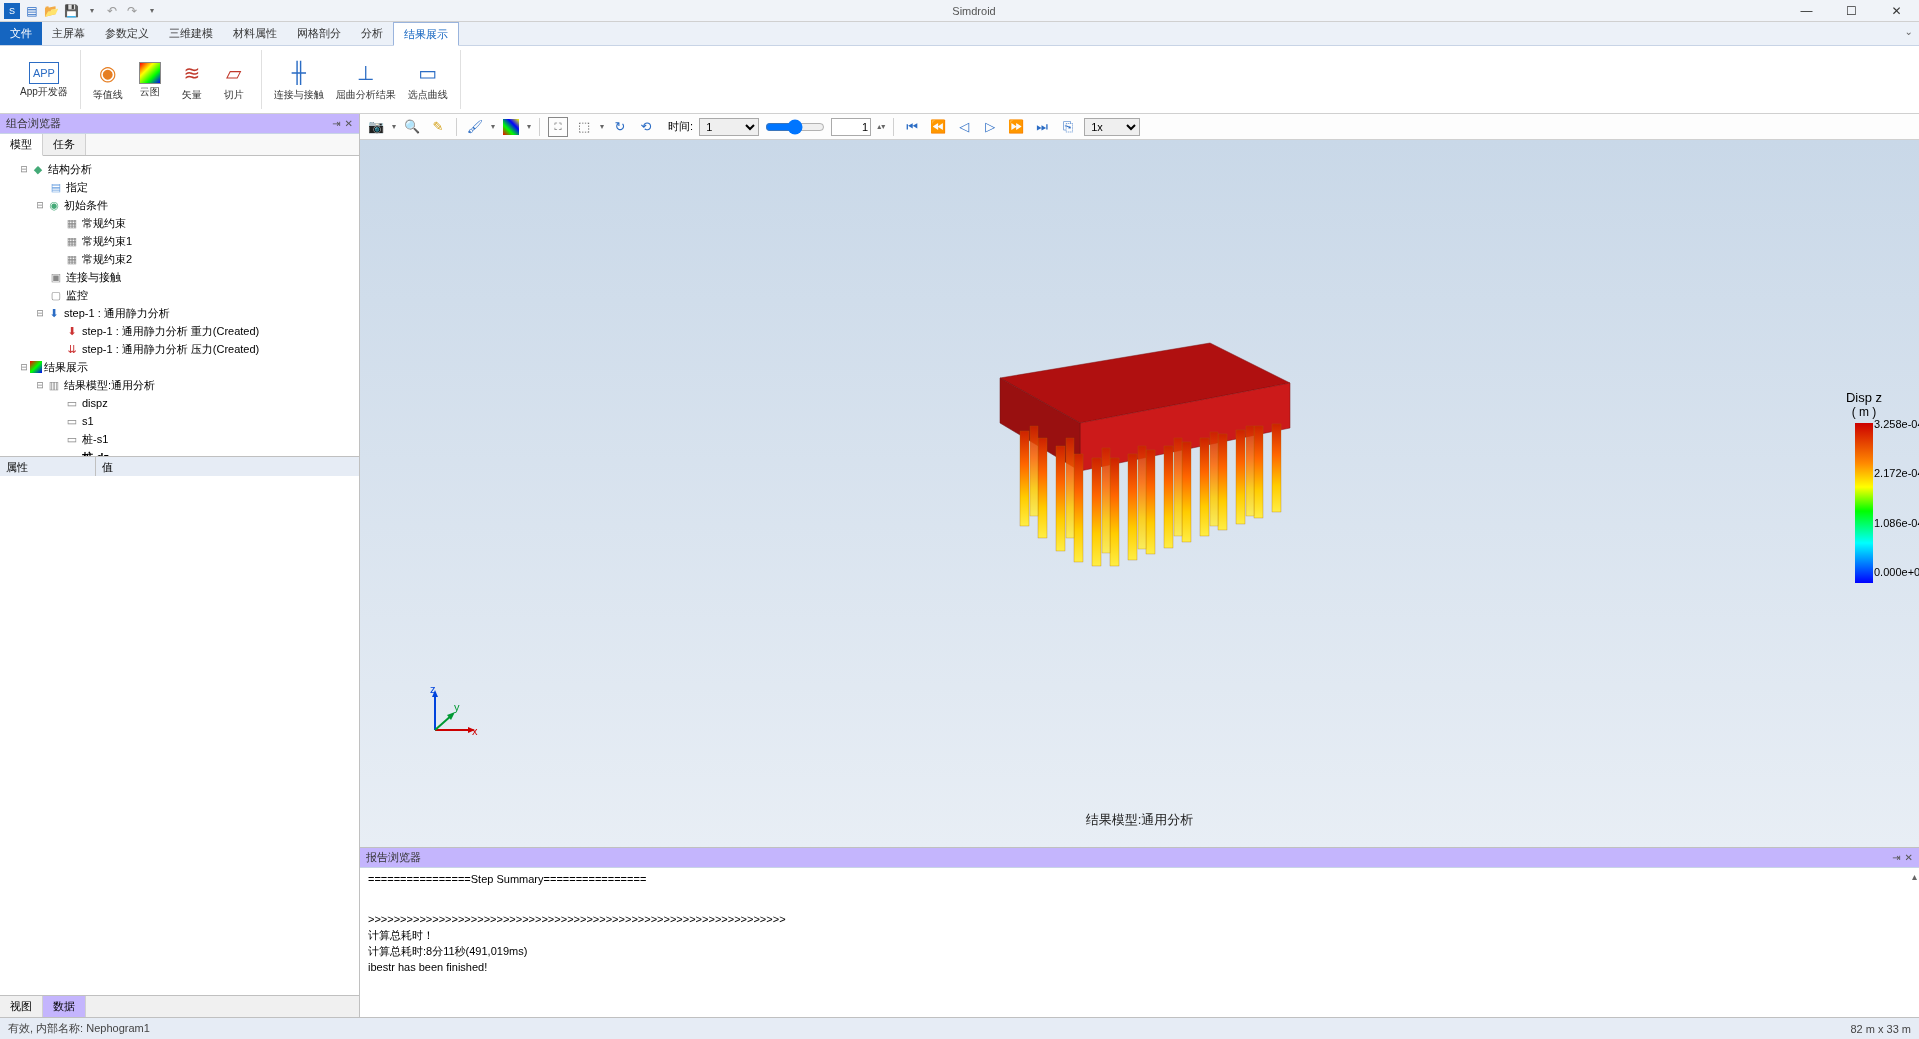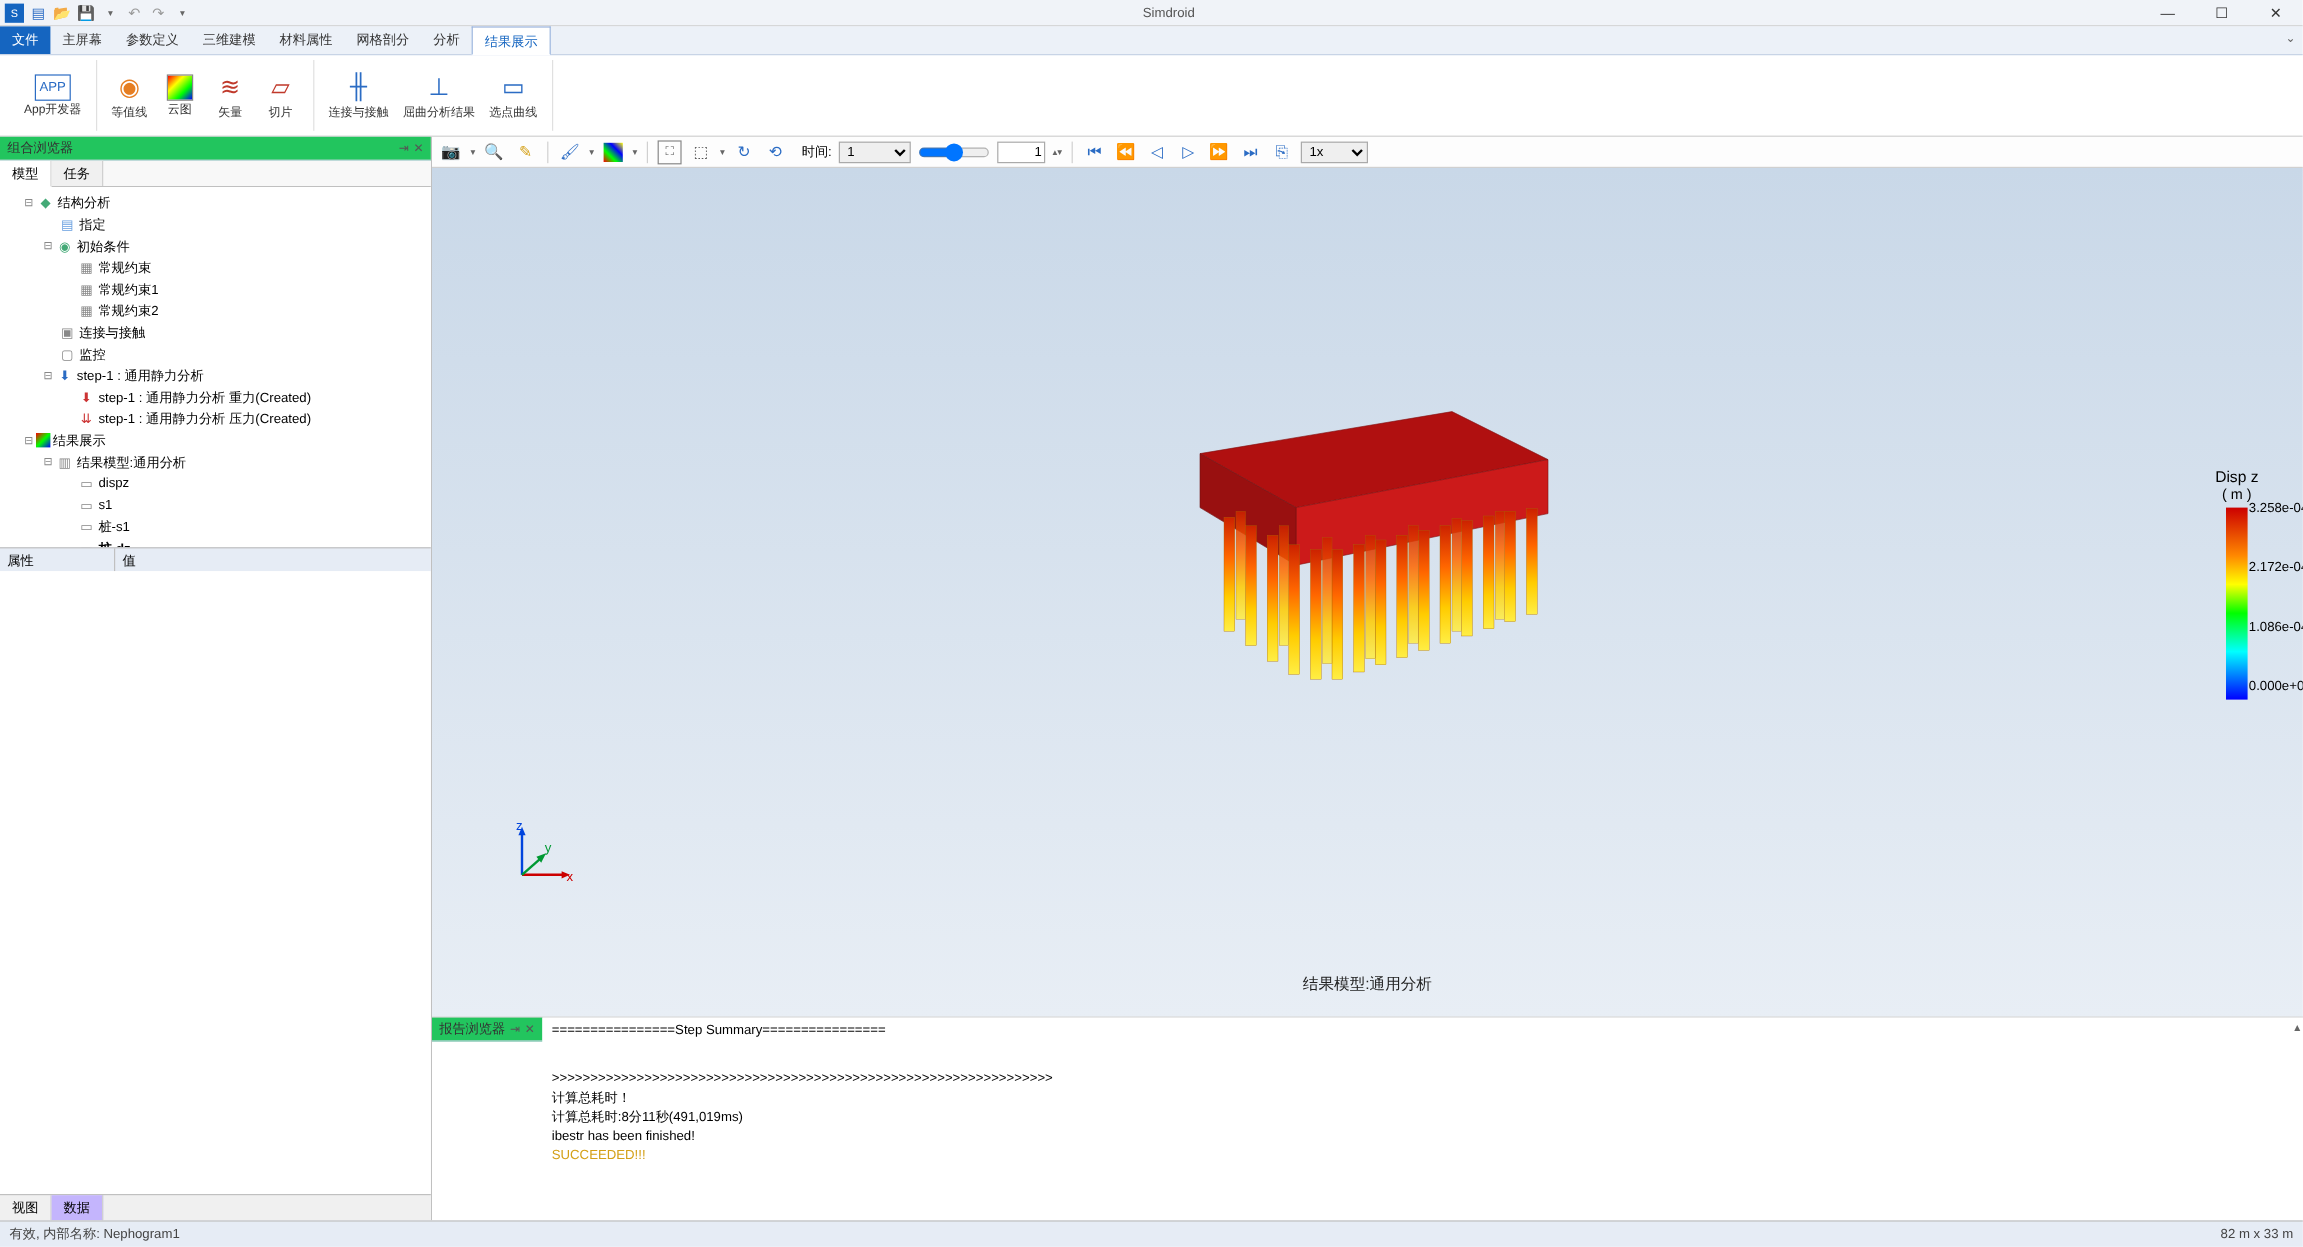--- a/index.html
+++ b/index.html
@@ -15,21 +15,21 @@
 .menubar .mi.file{background:#1565C0;color:#fff}
 .menubar .mi.active{background:#fff;border:1px solid #9ab4dd;border-bottom:1px solid #fff;margin-bottom:-1px;color:#1565C0}
 .menubar .collapse{position:absolute;right:6px;top:4px;color:#666;font-size:10px}
 .ribbon{height:68px;background:#fff;border-bottom:1px solid #d0d0d0;display:flex;align-items:center;padding:4px 8px;gap:0}
 .ribbon .grp{display:flex;align-items:center;height:100%;padding:0 6px;border-right:1px solid #e0e0e0}
 .ribbon .rbtn{display:flex;flex-direction:column;align-items:center;justify-content:center;padding:2px 6px;min-width:42px;height:60px;cursor:default}
 .ribbon .rbtn .ic{width:28px;height:28px;display:flex;align-items:center;justify-content:center;font-size:20px;margin-bottom:2px}
 .ribbon .rbtn .lb{font-size:10px;color:#333;text-align:center;line-height:1.2}
 .main{position:absolute;top:114px;left:0;right:0;bottom:22px;display:flex}
 .leftpane{width:360px;display:flex;flex-direction:column;border-right:1px solid #c0c0c0}
-.panelhdr{height:20px;background:#22c55e;border-bottom:1px solid #c8d4e6;display:flex;align-items:center;padding:0 6px;color:#333;font-size:11px}
+.panelhdr{height:20px;background:#c4b5fd;border-bottom:1px solid #c8d4e6;display:flex;align-items:center;padding:0 6px;color:#333;font-size:11px}
 .panelhdr .sp{flex:1}
 .panelhdr .pb{margin-left:4px;color:#555;font-size:10px;cursor:default}
 .tabs{height:22px;display:flex;border-bottom:1px solid #c0c0c0;background:#f8f8f8}
 .tabs .tab{padding:3px 10px;border-right:1px solid #d0d0d0;background:#f0f0f0;cursor:default}
 .tabs .tab.active{background:#fff;border-bottom:1px solid #fff;margin-bottom:-1px}
 .tree{flex:0 0 auto;height:300px;overflow:auto;background:#fff;padding:4px 0}
 .tr{display:flex;align-items:center;height:18px;padding-left:4px;white-space:nowrap}
 .tr .tg{width:12px;color:#888;font-size:9px;text-align:center}
 .tr .ti{width:16px;font-size:11px;text-align:center}
 .tr .tl{padding-left:2px}
@@ -48,21 +48,21 @@
 .vtoolbar input,.vtoolbar select{height:18px;font-size:11px;border:1px solid #aaa;padding:0 2px}
 .canvas{flex:1;position:relative;background:linear-gradient(180deg,#c9d8e8 0%,#e8eef5 100%);overflow:hidden}
 .triad{position:absolute;left:60px;bottom:100px;font-size:11px}
 .triad svg{overflow:visible}
 .legend{position:absolute;right:10px;top:250px;width:90px;text-align:center}
 .legend .lt1{font-size:13px}
 .legend .lt2{font-size:12px;margin-bottom:4px}
 .legend .bar{width:18px;height:160px;margin:0 auto;background:linear-gradient(180deg,#cc0000 0%,#ff8800 25%,#ffff00 40%,#00ff00 55%,#00ffff 75%,#0000ff 100%)}
 .legend .ticks{position:absolute;left:55px;top:28px;height:160px;display:flex;flex-direction:column;justify-content:space-between;text-align:left;font-size:10px}
 .modelcap{position:absolute;left:0;right:0;bottom:18px;text-align:center;font-size:13px;color:#222}
-.reportpane{height:170px;border-top:1px solid #c0c0c0;display:flex;flex-direction:row}
+.reportpane{height:170px;border-top:1px solid #c0c0c0;display:flex;flex-direction:column}
 .report{flex:1;background:#fff;overflow:auto;padding:4px 8px;font-family:Consolas,monospace;font-size:12px;line-height:1.45;position:relative}
 .report .scrollup{position:absolute;right:2px;top:2px;font-size:10px;color:#666}
 .statusbar{position:absolute;left:0;right:0;bottom:0;height:22px;background:#e6ecf5;border-top:1px solid #c0c0c0;display:flex;align-items:center;padding:0 8px;color:#444}
 .statusbar .sp{flex:1}
 
 .modelsvg{position:absolute;left:50%;top:45%;transform:translate(-50%,-50%)}
 </style>
 </head>
 <body>
 
@@ -353,21 +353,20 @@
       </div>
       <div class="report">
         <span class="scrollup">▴</span>
         <div>================Step Summary================</div>
         <div style="height:12px"></div>
         <div style="height:12px"></div>
         <div>&gt;&gt;&gt;&gt;&gt;&gt;&gt;&gt;&gt;&gt;&gt;&gt;&gt;&gt;&gt;&gt;&gt;&gt;&gt;&gt;&gt;&gt;&gt;&gt;&gt;&gt;&gt;&gt;&gt;&gt;&gt;&gt;&gt;&gt;&gt;&gt;&gt;&gt;&gt;&gt;&gt;&gt;&gt;&gt;&gt;&gt;&gt;&gt;&gt;&gt;&gt;&gt;&gt;&gt;&gt;&gt;&gt;&gt;&gt;&gt;&gt;&gt;&gt;&gt;&gt;</div>
         <div>计算总耗时！</div>
         <div>计算总耗时:8分11秒(491,019ms)</div>
         <div>ibestr has been finished!</div>
-        <div style="color:#d4a017">SUCCEEDED!!!</div>
       </div>
     </div>
   </div>
 </div>
 
 <div class="statusbar">
   <span>有效, 内部名称: Nephogram1</span>
   <span class="sp"></span>
   <span>82 m x 33 m</span>
 </div>

